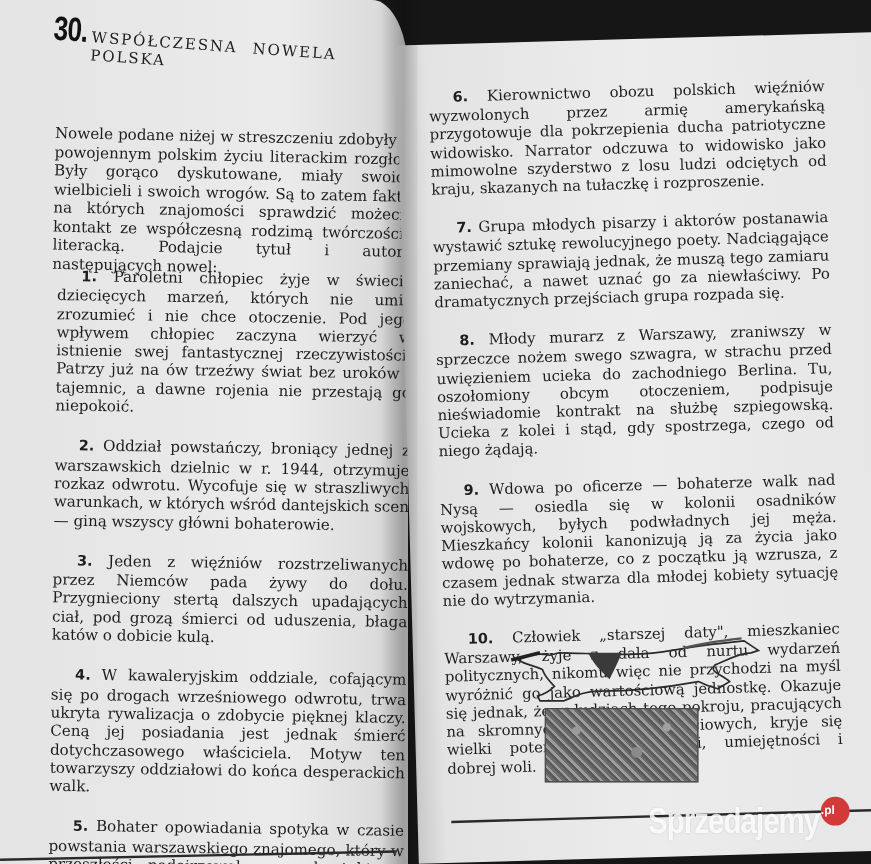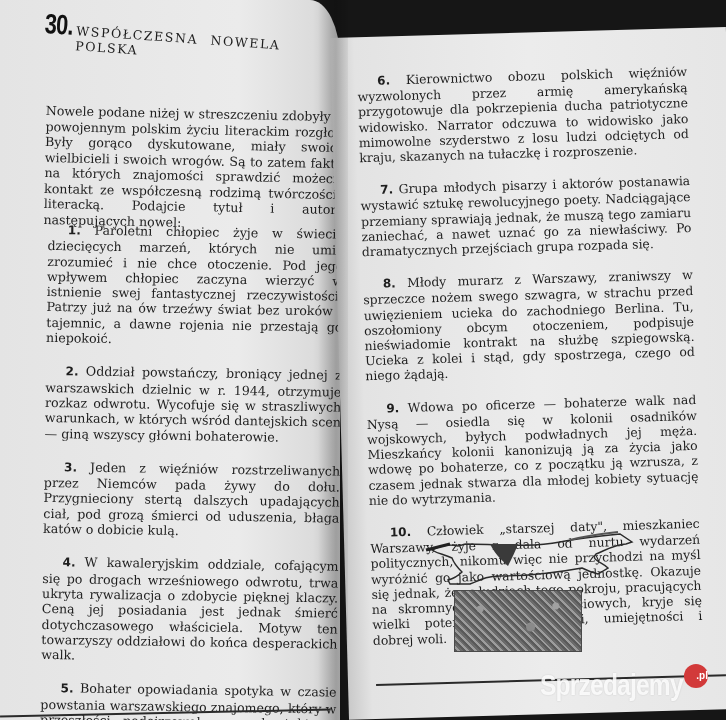--- a/index.html
+++ b/index.html
@@ -100,21 +100,21 @@
     font-size: 30px; color: rgba(255,255,255,0.85);
     letter-spacing: -1px;
     text-shadow: 0 0 2px rgba(0,0,0,0.15);
     transform: scaleX(0.82); transform-origin: 0 0;
   }
   .wm-badge {
     position: absolute; left: 684px; top: 664px;
     width: 24px; height: 24px; border-radius: 50%;
     background: #d23a3a; color: #fff;
     font-family: "Liberation Sans", sans-serif; font-weight: bold;
-    font-size: 10px; line-height: 24px; text-align: right;
+    font-size: 10px; line-height: 24px; text-align: left;
   }
 </style>
 </head>
 <body>
 
 <div class="scene">
 
   <div class="page page-left">
     <div class="chapter-head">
       <span class="chapter-num">30.</span>

